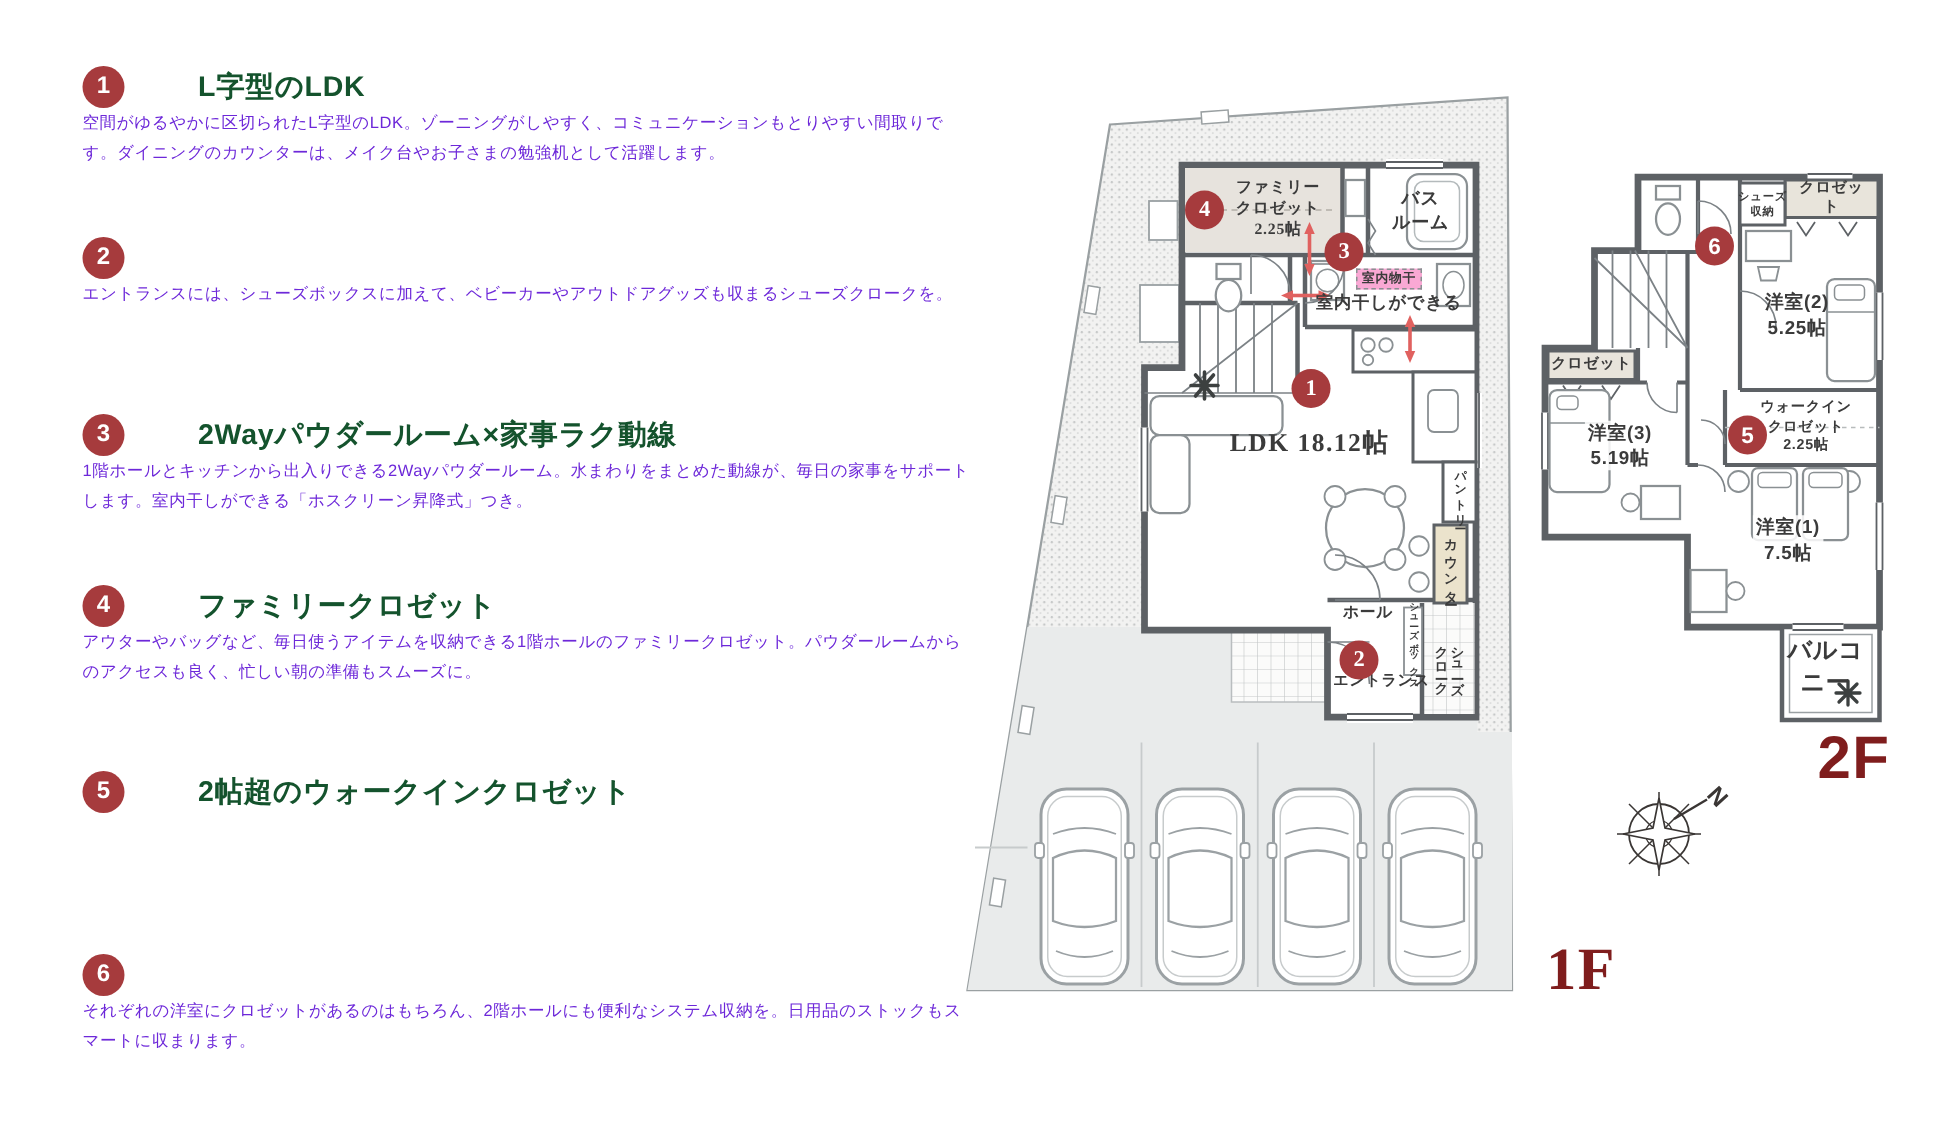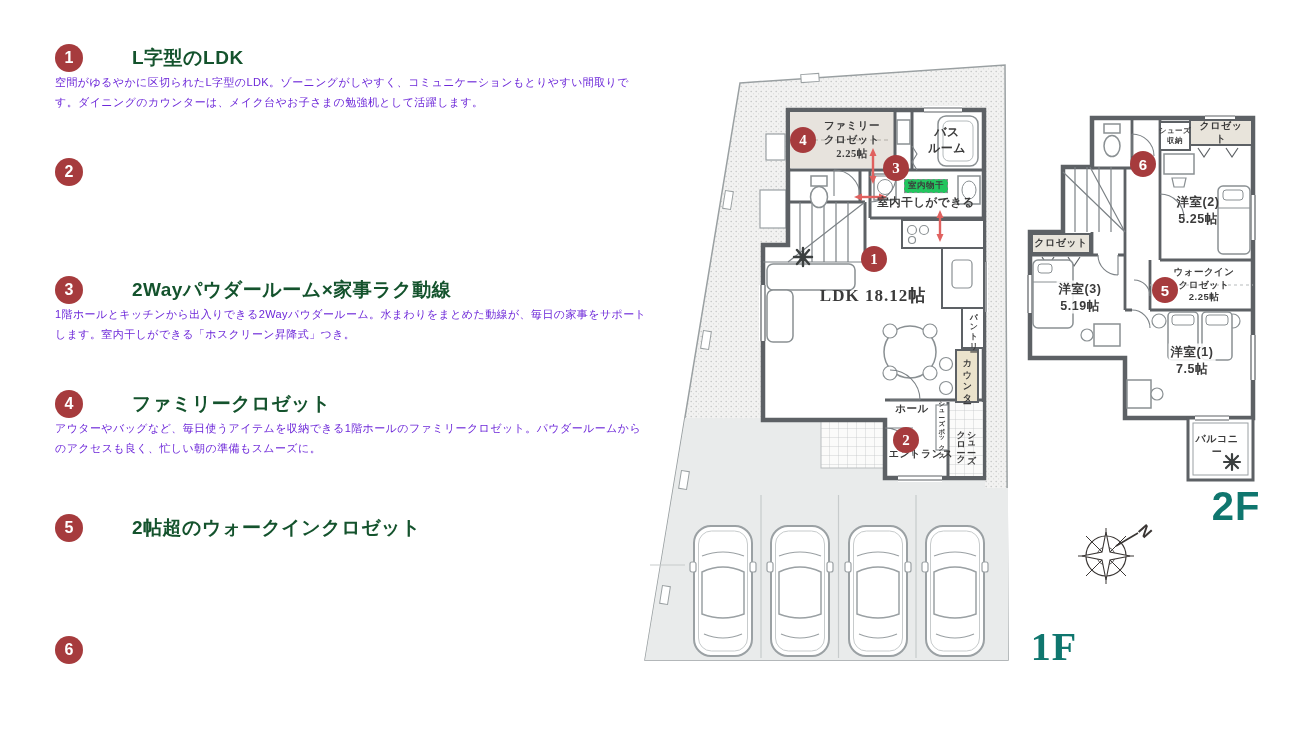--- a/index.html
+++ b/index.html
@@ -12,44 +12,45 @@
   .fbadge{flex:0 0 auto;width:28px;height:28px;border-radius:50%;background:#a63b3d;color:#fff;
           display:flex;align-items:center;justify-content:center;font-size:16px;font-weight:700;}
   .ftitle{font-size:19px;font-weight:700;color:#14532d;letter-spacing:0.5px;margin-left:36px;}
   .fbody{font-size:11px;line-height:1.82;color:#6d28d9;letter-spacing:0.4px;}
   
   .planwrap{position:absolute;}
   .planwrap svg{position:absolute;left:0;top:0;}
   .rlabel{position:absolute;transform:translate(-50%,-50%);white-space:pre-line;text-align:center;
           font-weight:700;color:#3b3b3b;line-height:1.32;letter-spacing:0.5px;z-index:3;}
   .vlabel{writing-mode:vertical-rl;text-orientation:upright;line-height:1.18;letter-spacing:1px;}
-  .dashedbox{border:1px dashed #8a8f92;background:#22c55e;padding:0 3px;line-height:1.4;text-align:center;}
+  .dashedbox{border:1px dashed #8a8f92;background:#f9a8d4;padding:0 3px;line-height:1.4;text-align:center;}
   .pbadge{position:absolute;width:26px;height:26px;border-radius:50%;background:#a63b3d;color:#fff;
           display:flex;align-items:center;justify-content:center;font-size:15px;font-weight:700;
           transform:translate(-50%,-50%);z-index:5;}
   .floorlabel{position:absolute;transform:translate(-50%,-50%);font-size:40px;font-weight:700;
-              color:#0f766e;letter-spacing:1px;z-index:4;}
+              color:#7f1d1d;letter-spacing:1px;z-index:4;}
 </style>
 </head>
 <body>
 
 <div id="page">
 
   <div id="features">
     <div class="feature" style="top:44px">
       <div class="fhead">
         <div class="fbadge">1</div>
         <div class="ftitle">L字型のLDK</div>
       </div>
       <div class="fbody">空間がゆるやかに区切られたL字型のLDK。ゾーニングがしやすく、コミュニケーションもとりやすい間取りです。ダイニングのカウンターは、メイク台やお子さまの勉強机として活躍します。</div>
     </div>
     <div class="feature" style="top:158px">
       <div class="fhead">
         <div class="fbadge">2</div>
       </div>
+      <div class="fbody">エントランスには、シューズボックスに加えて、ベビーカーやアウトドアグッズも収まるシューズクロークを。</div>
     </div>
     <div class="feature" style="top:276px">
       <div class="fhead">
         <div class="fbadge">3</div>
         <div class="ftitle">2Wayパウダールーム×家事ラク動線</div>
       </div>
       <div class="fbody">1階ホールとキッチンから出入りできる2Wayパウダールーム。水まわりをまとめた動線が、毎日の家事をサポートします。室内干しができる「ホスクリーン昇降式」つき。</div>
     </div>
     <div class="feature" style="top:390px">
       <div class="fhead">
@@ -61,20 +62,21 @@
     <div class="feature" style="top:514px">
       <div class="fhead">
         <div class="fbadge">5</div>
         <div class="ftitle">2帖超のウォークインクロゼット</div>
       </div>
     </div>
     <div class="feature" style="top:636px">
       <div class="fhead">
         <div class="fbadge">6</div>
       </div>
+      <div class="fbody">それぞれの洋室にクロゼットがあるのはもちろん、2階ホールにも便利なシステム収納を。日用品のストックもスマートに収まります。</div>
     </div>
   </div>
 
   <div class="planwrap" style="left:640px;top:50px;width:455px;height:620px;font-family:Liberation Serif, serif;">
     <svg width="455" height="620" viewBox="0 0 455 620">
       <defs>
         <pattern id="stip" width="5" height="5" patternUnits="userSpaceOnUse">
           <rect width="5" height="5" fill="#f2f2f1"></rect>
           <circle cx="1.2" cy="1.4" r="0.75" fill="#c3c5c5"></circle>
           <circle cx="3.6" cy="3.8" r="0.6" fill="#d6d7d7"></circle>
@@ -330,21 +332,21 @@
     <div class="rlabel" style="left:178px;top:110px;font-size:12.5px">洋室(2)
 5.25帖</div>
     <div class="rlabel" style="left:41px;top:143px;font-size:10px">クロゼット</div>
     <div class="rlabel" style="left:60px;top:197px;font-size:12.5px;background:rgba(255,255,255,0.85);padding:0 2px">洋室(3)
 5.19帖</div>
     <div class="rlabel" style="left:184px;top:185px;font-size:9.5px">ウォークイン
 クロゼット
 2.25帖</div>
     <div class="rlabel" style="left:172px;top:260px;font-size:12.5px;background:rgba(255,255,255,0.85);padding:0 2px">洋室(1)
 7.5帖</div>
-    <div class="rlabel" style="left:197px;top:345px;font-size:10px">バルコニー</div>
+    <div class="rlabel" style="left:197px;top:345px;font-size:16px">バルコニー</div>
 
     <div class="pbadge" style="left:145px;top:190px">5</div>
     <div class="pbadge" style="left:123px;top:64px">6</div>
 
     <div class="floorlabel" style="left:216px;top:406px">2F</div>
   </div>
 
   <div class="planwrap" style="left:1072px;top:520px;width:84px;height:70px;">
     <svg width="84" height="70" viewBox="0 0 84 70">
       <g stroke="#3a3634" fill="none" stroke-width="1.2">

